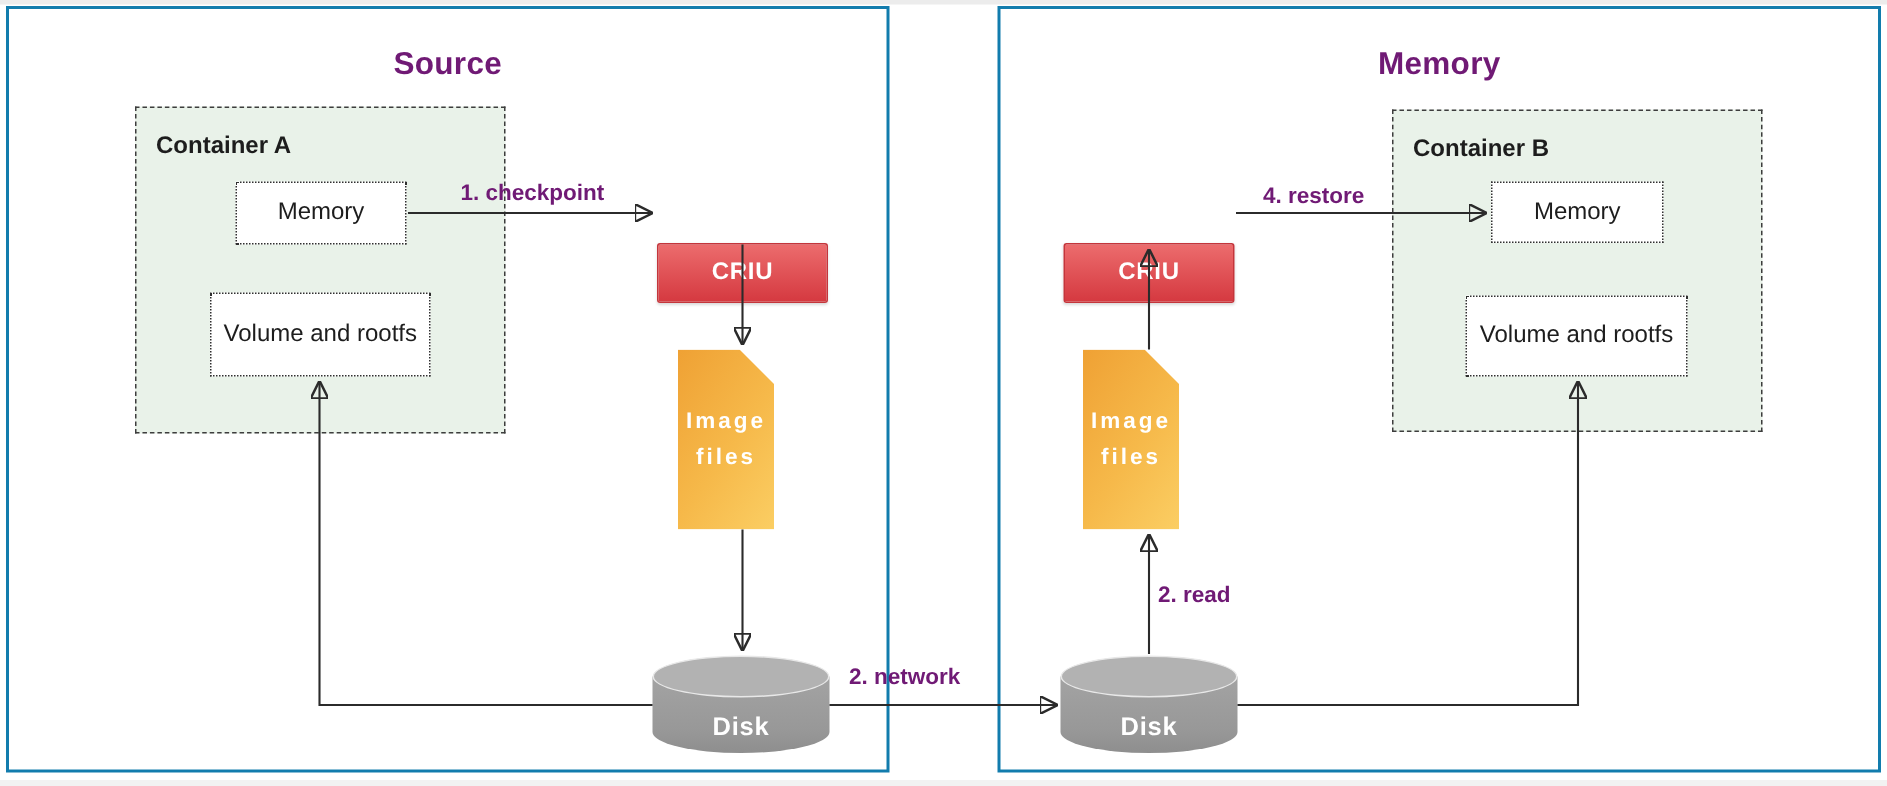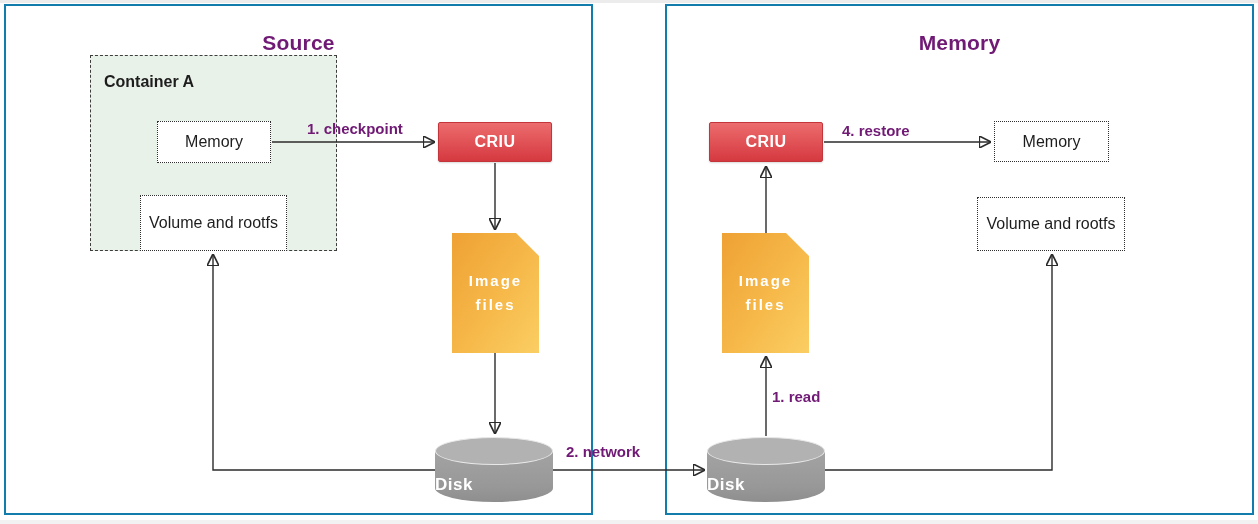--- a/index.html
+++ b/index.html
@@ -19,21 +19,21 @@
 
   .panel-title{
     position:absolute;top:25px;left:0;width:100%;text-align:center;
     font-size:21px;font-weight:bold;color:#701a75;letter-spacing:0.2px;
   }
 
   .container-box{
     position:absolute;background:#E9F2E9;border:1.5px dashed #3d3d3d;
     box-sizing:border-box;
   }
-  .container-a{left:90px;top:55px;width:247px;height:196px;}
+  .container-a{left:90px;top:71px;width:247px;height:218px;}
   .container-b{left:928px;top:73px;width:247px;height:215px;}
   .container-label{
     position:absolute;left:13px;top:17px;font-size:16px;font-weight:bold;color:#1d1d1d;
   }
 
   .dotted-node{
     position:absolute;background:#ffffff;border:1.5px dotted #2f2f2f;
     box-sizing:border-box;display:flex;align-items:center;justify-content:center;
     font-size:16px;color:#1d1d1d;
   }
@@ -42,46 +42,47 @@
   .mem-b{left:994px;top:121px;width:115px;height:41px;}
   .vol-b{left:977px;top:197px;width:148px;height:54px;}
 
   .criu-box{
     position:absolute;width:114px;height:40px;border-radius:2px;
     background:linear-gradient(180deg,#EC6C6D 0%,#D53940 100%);
     border:1px solid #C4353B;box-sizing:border-box;
     display:flex;align-items:center;justify-content:center;
     color:#ffffff;font-size:16px;font-weight:bold;letter-spacing:0.5px;
     box-shadow:0 1px 2px rgba(0,0,0,0.15);
+    margin-top:40px;
   }
   .criu-src{left:438px;top:122px;}
   .criu-tgt{left:709px;top:122px;}
 
   .docfile{
-    position:absolute;width:87px;height:120px;
+    position:absolute;width:64px;height:120px;
     background:linear-gradient(125deg,#EFA134 0%,#F6B94A 55%,#FBCE63 100%);
     clip-path:polygon(0 0, calc(100% - 23px) 0, 100% 23px, 100% 100%, 0 100%);
     display:flex;flex-direction:column;align-items:center;justify-content:center;
     color:#ffffff;font-size:15px;font-weight:bold;letter-spacing:2px;line-height:24px;
   }
   .doc-src{left:452px;top:233px;}
   .doc-tgt{left:722px;top:233px;}
 
   .disk{position:absolute;width:118px;height:65px;}
   .disk-body{
     position:absolute;left:0;top:14px;width:118px;height:51px;
     background:linear-gradient(180deg,#a3a3a3 0%,#989898 70%,#8e8e8e 100%);
     border-radius:0 0 59px 59px / 0 0 14px 14px;
   }
   .disk-top{
     position:absolute;left:0;top:0;width:118px;height:28px;border-radius:50%;
     background:#b2b2b2;border:1px solid #e8e8e8;box-sizing:border-box;
   }
   .disk-label{
-    position:absolute;left:0;bottom:7px;width:100%;text-align:left;
+    position:absolute;left:0;bottom:7px;width:100%;text-align:center;
     color:#ffffff;font-size:17px;font-weight:bold;letter-spacing:0.5px;
   }
   .disk-src{left:435px;top:437px;}
   .disk-tgt{left:707px;top:437px;}
 
   .flow-label{
     position:absolute;font-size:15px;font-weight:bold;color:#701a75;white-space:nowrap;
   }
   .lbl-checkpoint{left:307px;top:120px;}
   .lbl-network{left:566px;top:443px;}
@@ -110,20 +111,23 @@
   <div class="container-box container-a">
     <div class="container-label">Container A</div>
   </div>
   <div class="dotted-node mem-a">
     <span>Memory</span>
   </div>
   <div class="dotted-node vol-a">
     <span>Volume and rootfs</span>
   </div>
 
+  <div class="container-box container-b">
+    <div class="container-label">Container B</div>
+  </div>
   <div class="dotted-node mem-b">
     <span>Memory</span>
   </div>
   <div class="dotted-node vol-b">
     <span>Volume and rootfs</span>
   </div>
 
   <div class="criu-box criu-src">
     <span>CRIU</span>
   </div>
@@ -163,16 +167,16 @@
     <path d="M435,470 L213,470 L213,255" marker-end="url(#arrow)"></path>
     <path d="M553,470 L704,470" marker-end="url(#arrow)"></path>
     <path d="M766,436 L766,357" marker-end="url(#arrow)"></path>
     <path d="M766,233 L766,167" marker-end="url(#arrow)"></path>
     <path d="M824,142 L990,142" marker-end="url(#arrow)"></path>
     <path d="M825,470 L1052,470 L1052,255" marker-end="url(#arrow)"></path>
   </svg>
 
   <div class="flow-label lbl-checkpoint">1. checkpoint</div>
   <div class="flow-label lbl-network">2. network</div>
-  <div class="flow-label lbl-read">1. read</div>
+  <div class="flow-label lbl-read">2. read</div>
   <div class="flow-label lbl-restore">4. restore</div>
 
 </div>
 
 </body></html>

